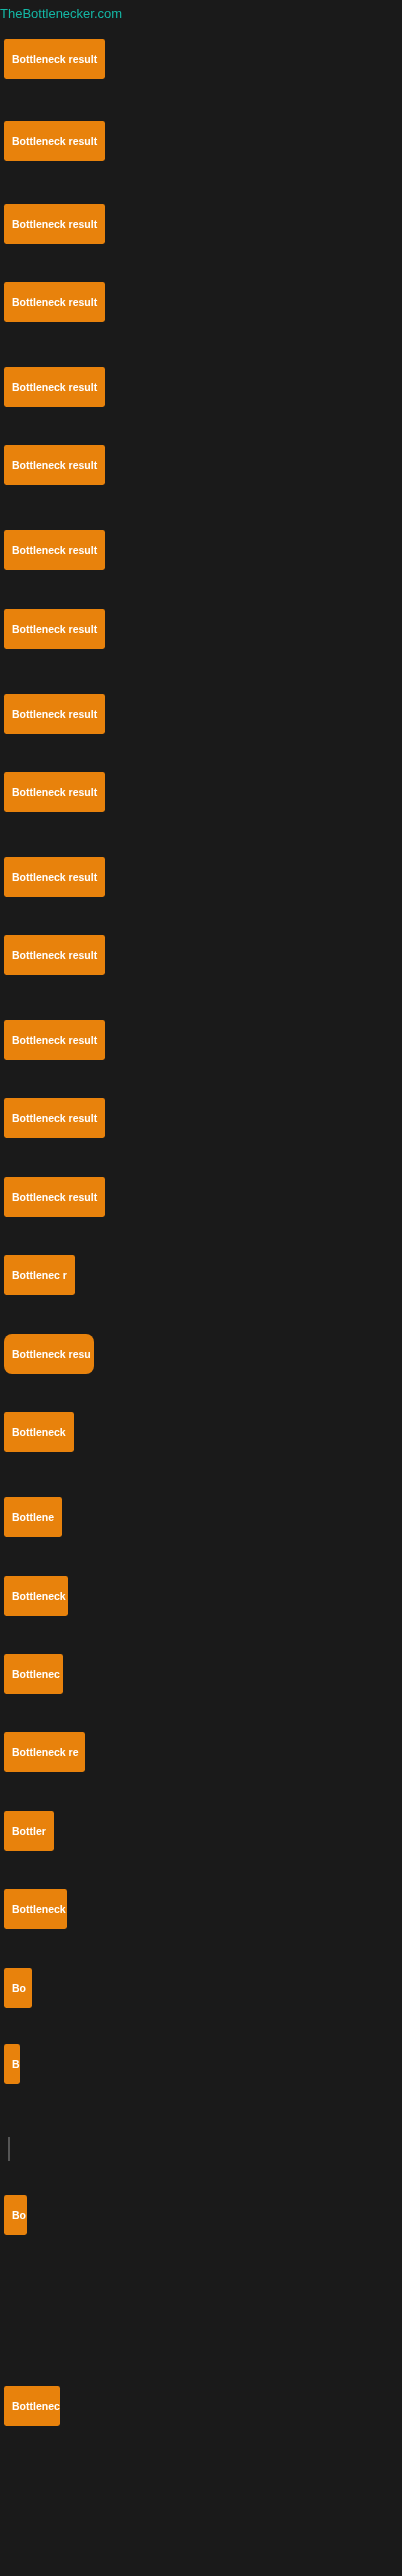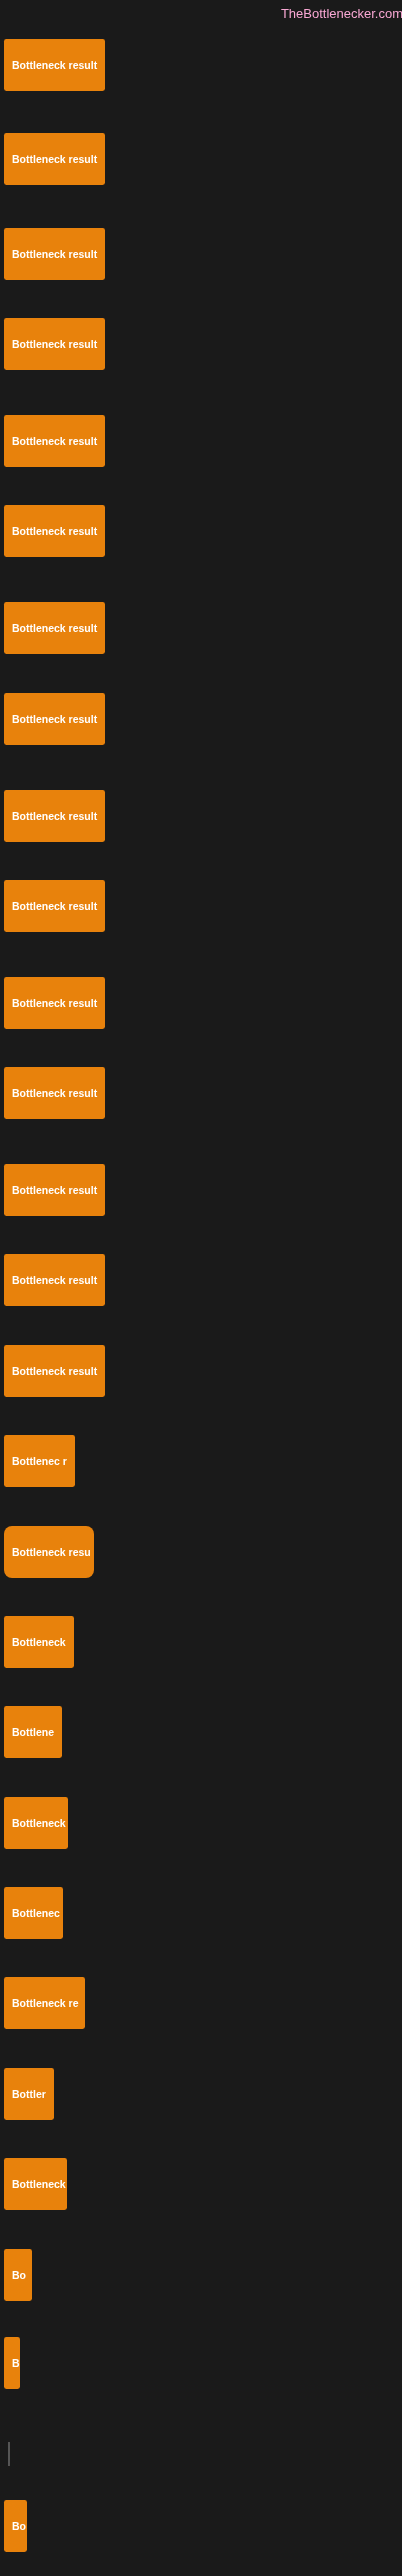--- a/index.html
+++ b/index.html
@@ -10,34 +10,34 @@
 
     body {
       width: 403px;
       min-height: 2576px;
       background-color: #1a1a1a;
       font-family: Arial, sans-serif;
       position: relative;
     }
 
     .site-title {
-      text-align: right;
-      color: #f9a8d4;
+      text-align: left;
+      color: #14b8a6;
       font-size: 13px;
       padding: 6.4px 0;
       background-color: #1a1a1a;
     }
 
     .bottleneck-badge {
       display: inline-block;
       background-color: #e8820c;
       color: #fff;
       font-size: 10.5px;
       font-weight: bold;
-      padding: 20px 8px;
+      padding: 14px 8px;
       border-radius: 2.4px;
       margin-left: 4px;
       white-space: nowrap;
       overflow: hidden;
     }
 
     
     .badge-full { max-width: 113px; }
 
     .row {
@@ -158,21 +158,21 @@
 
 <div style="height:16px;"></div>
 
 <div class="row">
   <span class="bottleneck-badge" style="max-width:71px; overflow:hidden;">Bottleneck</span>
 </div>
 
 <div style="height:16px;"></div>
 
 <div class="row">
-  <span class="bottleneck-badge" style="max-width:63px; overflow:hidden;">Bottlene</span>
+  <span class="bottleneck-badge" style="max-width:63px; overflow:hidden;margin-top:7px;">Bottlene</span>
 </div>
 
 <div style="height:16px;"></div>
 
 <div class="row">
   <span class="bottleneck-badge" style="max-width:64px; overflow:hidden;">Bottleneck</span>
 </div>
 
 <div style="height:16px;"></div>
 

